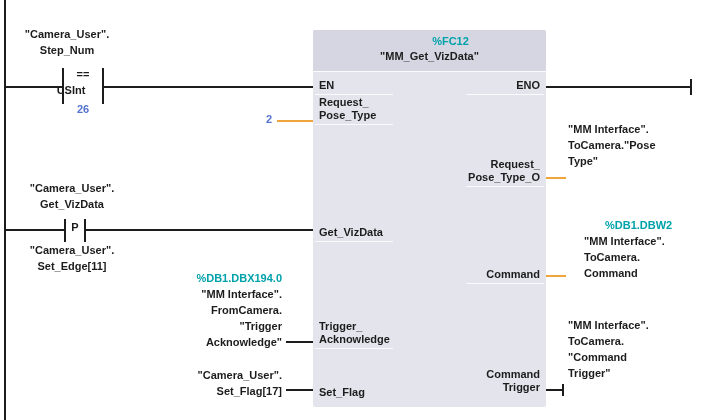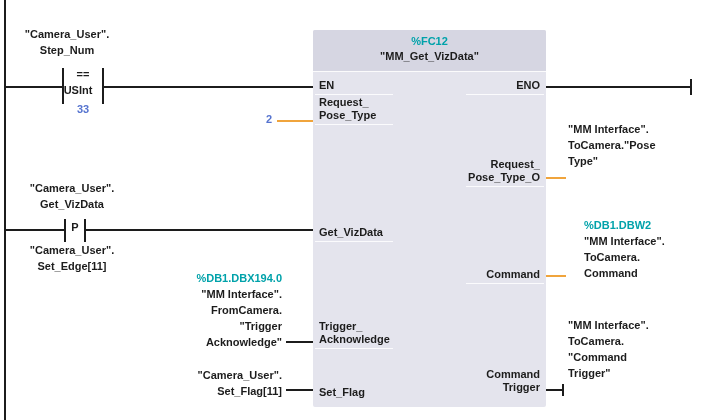--- a/index.html
+++ b/index.html
@@ -6,21 +6,21 @@
   .canvas{
     position:relative;width:710px;height:420px;background:#ffffff;overflow:hidden;
     font-family:"Liberation Sans",sans-serif;font-weight:700;font-size:11px;color:#1c1c1c;
   }
   .wire{position:absolute;height:2px;background:var(--wire-black,#1c1c1c);}
   .wire.orange{background:var(--wire-orange,#f0a43c);}
   .vbar{position:absolute;width:2px;background:var(--wire-black,#1c1c1c);}
   .txt{position:absolute;line-height:16px;white-space:nowrap;}
   .center{text-align:center;}
   .rightal{text-align:right;}
-  .addr{color:var(--teal,#00a2aa);}
+  .addr{color:var(--teal,#00a2aa);padding-left:21px;}
   .val{color:var(--value-blue,#5573cf);}
   .block{
     position:absolute;left:313px;top:30px;width:233px;height:377px;
     background:var(--block-body,#e4e4ed);border-radius:2px;
   }
   .block-header{
     position:absolute;left:0;top:0;width:100%;height:41px;
     background:var(--block-header,#d6d6e2);border-radius:2px 2px 0 0;
     border-bottom:1px solid rgba(255,255,255,.9);
   }
@@ -44,22 +44,22 @@
   <div class="wire" style="left:4px;top:86px;width:60px;"></div>
   <div class="vbar" style="left:62px;top:68px;height:36px;"></div>
   <div class="vbar" style="left:102px;top:68px;height:36px;"></div>
   <div class="wire" style="left:104px;top:86px;width:209px;"></div>
 
   <div class="txt center" style="left:8px;top:26px;width:118px;">
     <div>"Camera_User".</div>
     <div>Step_Num</div>
   </div>
   <div class="txt center" style="left:62px;top:68px;width:42px;line-height:13px;">==</div>
-  <div class="txt center" style="left:51px;top:84px;width:54px;line-height:13px;">USInt</div>
-  <div class="txt center val" style="left:56px;top:103px;width:54px;line-height:13px;">33</div>
+  <div class="txt center" style="left:44px;top:84px;width:54px;line-height:13px;">USInt</div>
+  <div class="txt center val" style="left:56px;top:103px;width:54px;line-height:13px;">26</div>
 
   <div class="wire" style="left:4px;top:229px;width:62px;"></div>
   <div class="vbar" style="left:64px;top:219px;height:23px;"></div>
   <div class="vbar" style="left:84px;top:219px;height:23px;"></div>
   <div class="wire" style="left:86px;top:229px;width:227px;"></div>
 
   <div class="txt center" style="left:12px;top:180px;width:120px;">
     <div>"Camera_User".</div>
     <div>Get_VizData</div>
   </div>
@@ -76,21 +76,21 @@
       <div class="ln addr">%DB1.DBX194.0</div>
       <div class="ln">"MM Interface".</div>
       <div class="ln">FromCamera.</div>
       <div class="ln">"Trigger</div>
       <div class="ln">Acknowledge"</div>
     </div>
   <div class="wire" style="left:286px;top:341px;width:27px;"></div>
 
   <div class="opblock rightal" style="left:142px;top:367px;width:140px;">
       <div class="ln">"Camera_User".</div>
-      <div class="ln">Set_Flag[11]</div>
+      <div class="ln">Set_Flag[17]</div>
     </div>
   <div class="wire" style="left:286px;top:389px;width:27px;"></div>
 
   <div class="block">
     <div class="block-header">
       <div class="bh-line addr" style="top:4px;">%FC12</div>
       <div class="bh-line" style="top:19px;">"MM_Get_VizData"</div>
     </div>
 
     <div class="pin l" style="top:49px;text-align:right;">EN</div>

